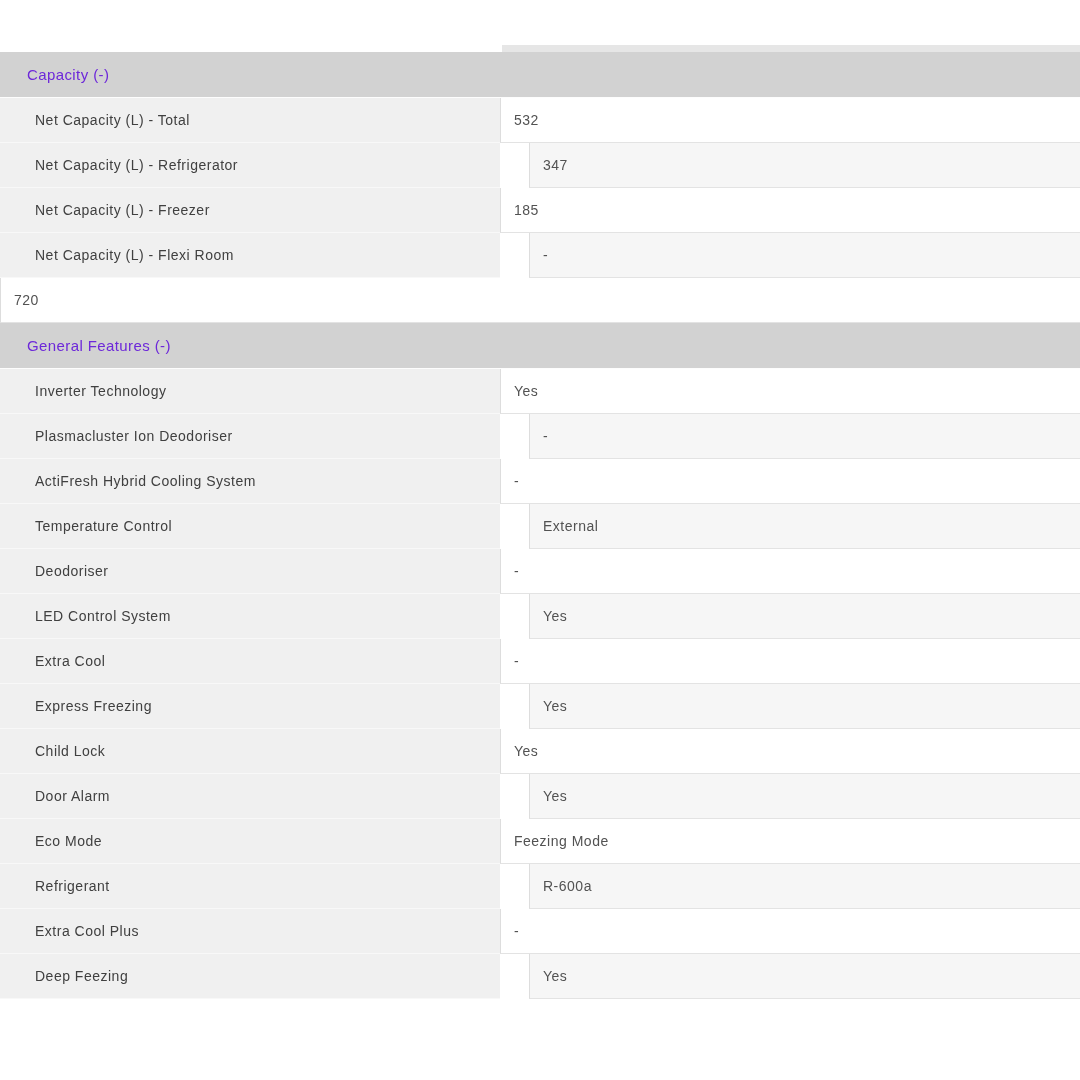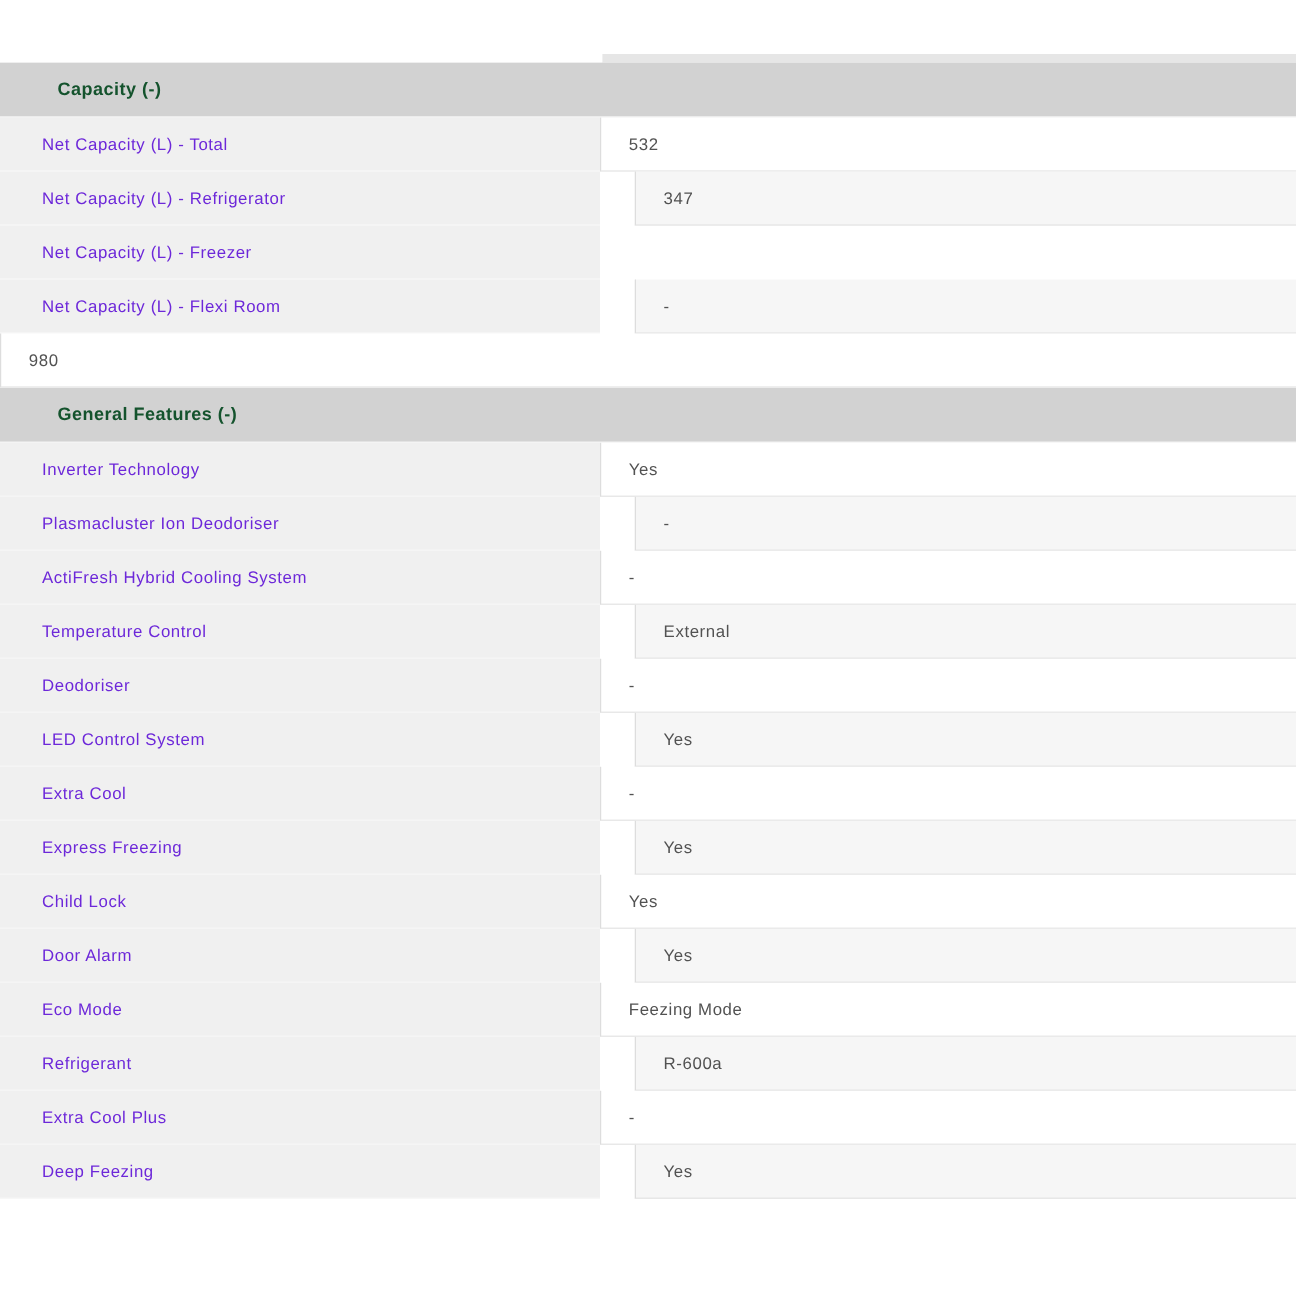--- a/index.html
+++ b/index.html
@@ -32,51 +32,51 @@
   }
   .remnant-strip .remnant-right {
     flex: 1;
     background: #e6e6e6;
   }
   .section-header {
     height: 46px;
     background: #d2d2d2;
     display: flex;
     align-items: center;
-    padding-left: 48px;
+    padding-left: 27px;
     font-size: 15px;
-    font-weight: bold;
-    color: #14532d;
+    font-weight: normal;
+    color: #6d28d9;
     letter-spacing: 0.4px;
     border-bottom: 1px solid #fdfdfd;
     box-sizing: border-box;
     cursor: pointer;
   }
   .spec-row {
     display: flex;
     height: 45px;
   }
   .spec-label-cell {
     width: 500px;
     box-sizing: border-box;
     background: #f0f0f0;
     display: flex;
     align-items: center;
     padding-left: 35px;
     font-size: 14px;
-    color: #6d28d9;
+    color: #404040;
     letter-spacing: 0.5px;
     border-bottom: 1px solid #f8f8f8;
   }
   .spec-value-cell {
     flex: 1;
     box-sizing: border-box;
     display: flex;
     align-items: center;
-    padding-left: 23px;
+    padding-left: 13px;
     font-size: 14px;
     color: #525252;
     letter-spacing: 0.5px;
     border-left: 1px solid #dddddd;
     border-bottom: 1px solid #e3e3e3;
   }
   .spec-value-cell.alt {
     background: #f6f6f6;
     margin-left: 29px;
   }
@@ -101,27 +101,28 @@
       <div class="spec-row">
         <div class="spec-label-cell">Net Capacity (L) - Total</div>
         <div class="spec-value-cell plain">532</div>
       </div>
       <div class="spec-row">
         <div class="spec-label-cell">Net Capacity (L) - Refrigerator</div>
         <div class="spec-value-cell alt">347</div>
       </div>
       <div class="spec-row">
         <div class="spec-label-cell">Net Capacity (L) - Freezer</div>
+        <div class="spec-value-cell plain">185</div>
       </div>
       <div class="spec-row">
         <div class="spec-label-cell">Net Capacity (L) - Flexi Room</div>
         <div class="spec-value-cell alt">-</div>
       </div>
       <div class="spec-row">
-        <div class="spec-value-cell plain">980</div>
+        <div class="spec-value-cell plain">720</div>
       </div>
       <div class="section-header">General Features (-)</div>
       <div class="spec-row">
         <div class="spec-label-cell">Inverter Technology</div>
         <div class="spec-value-cell plain">Yes</div>
       </div>
       <div class="spec-row">
         <div class="spec-label-cell">Plasmacluster Ion Deodoriser</div>
         <div class="spec-value-cell alt">-</div>
       </div>

